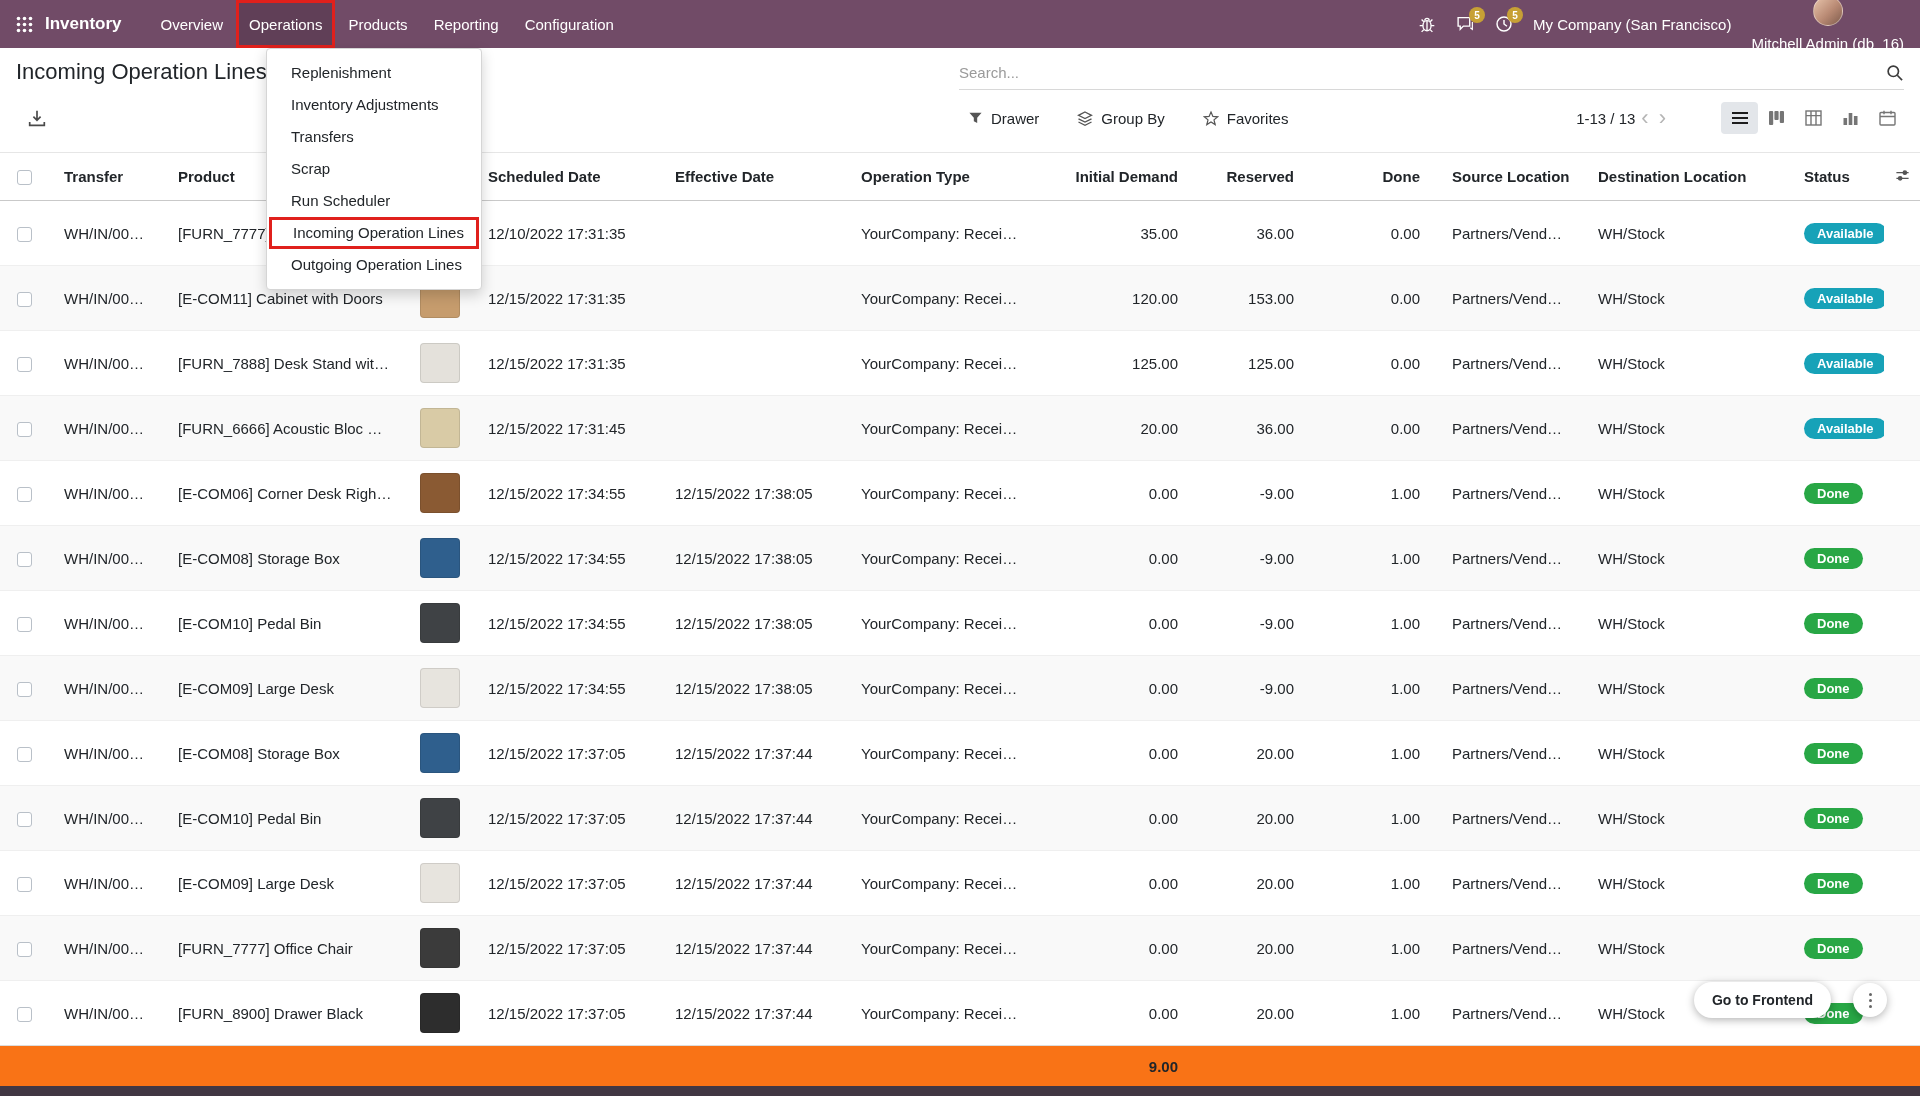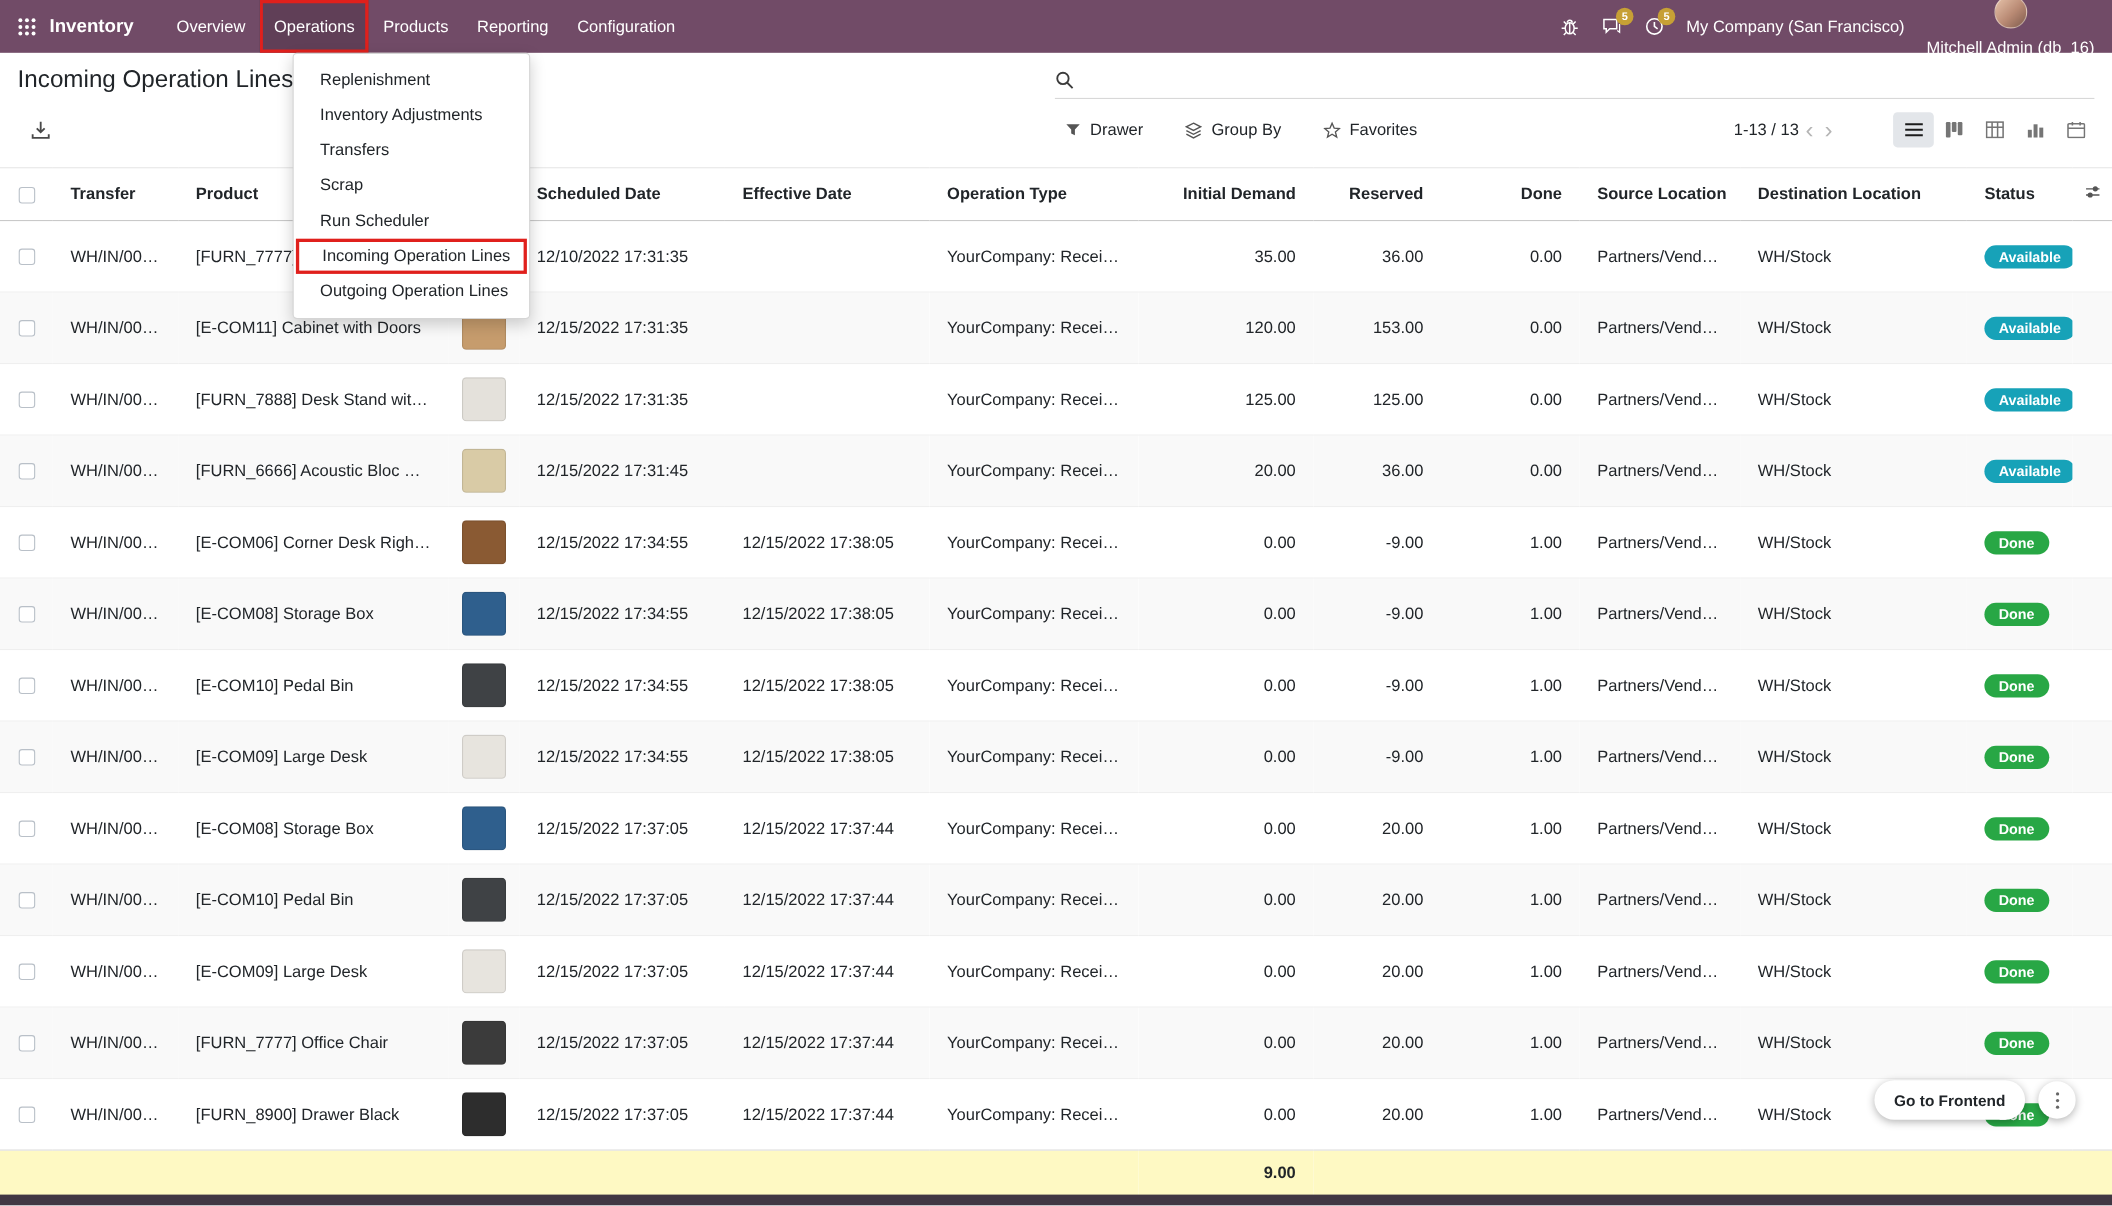--- a/index.html
+++ b/index.html
@@ -49,26 +49,26 @@
   tbody td { height: 65px; padding: 0 16px; border-top: 1px solid #efefef; white-space: nowrap; overflow: hidden; text-overflow: ellipsis; vertical-align: middle; }
   tbody tr:first-child td { border-top: none; }
   tbody tr:nth-child(even) td { background: #f9f9f9; }
   tbody tr { cursor: pointer; }
   .col-cb, .col-gear { padding: 0; text-align: center; }
   .cb { display: inline-block; width: 15px; height: 15px; border: 1px solid #b9c0c8; border-radius: 3px; background: #fff; vertical-align: middle; cursor: pointer; }
   .thumb { display: block; width: 40px; height: 40px; border-radius: 4px; border: 1px solid rgba(0,0,0,.1); margin: 0 auto; }
   .badge { display: inline-block; padding: 3px 13px; border-radius: 999px; color: #fff; font-size: 13px; font-weight: 600; }
   .badge-available { background: var(--status-available); }
   .badge-done { background: var(--status-done); }
-  tfoot td { background: #fef9c3; height: 41px; border-top: 1px solid #dcdcdc; padding: 4px 16px; }
+  tfoot td { background: #f97316; height: 41px; border-top: 1px solid #dcdcdc; padding: 4px 16px; }
   tfoot .sum { font-weight: 700; }
   .gear-icon-head { color: #555; cursor: pointer; display: inline-flex; }
 
   
-  .float-group { position: absolute; right: 33px; top: 982px; display: flex; align-items: center; gap: 12px; z-index: 60; }
+  .float-group { position: absolute; right: 33px; top: 982px; display: flex; align-items: center; gap: 22px; z-index: 60; }
   .frontend-btn { height: 36px; padding: 0 18px; border-radius: 18px; background: #fff; box-shadow: 0 2px 8px rgba(0,0,0,.3); display: flex; align-items: center; font-size: 14px; font-weight: 700; color: #212529; cursor: pointer; white-space: nowrap; }
   .more-btn { width: 34px; height: 34px; border-radius: 50%; background: #fff; box-shadow: 0 2px 8px rgba(0,0,0,.3); display: flex; flex-direction: column; align-items: center; justify-content: center; gap: 3px; cursor: pointer; }
   .more-btn i { width: 3px; height: 3px; border-radius: 50%; background: #666; }
 
   .bottom-strip { position: absolute; left: 0; bottom: 0; width: 1920px; height: 10px; background: var(--bottom-bar); }
 </style>
 </head>
 <body>
 
 <div class="page">
@@ -121,20 +121,21 @@
       <span class="user-wrap">
         <span class="avatar"></span>
         <span class="nav-text">Mitchell Admin (db_16)</span>
       </span>
     </span>
   </nav>
 
   <div class="title-row">
     <div class="page-title">Incoming Operation Lines</div>
     <div class="search">
+      <input placeholder="Search..." style="">
       <span style="display:flex;">
         <svg width="18" height="18" viewBox="0 0 16 16" fill="none" stroke="#3c3c3c" stroke-width="1.5">
             <circle cx="6.5" cy="6.5" r="4.6"></circle>
             <path d="M10 10 L14.3 14.3"></path>
           </svg>
       </span>
     </div>
   </div>
 
   <div class="buttons-row">

